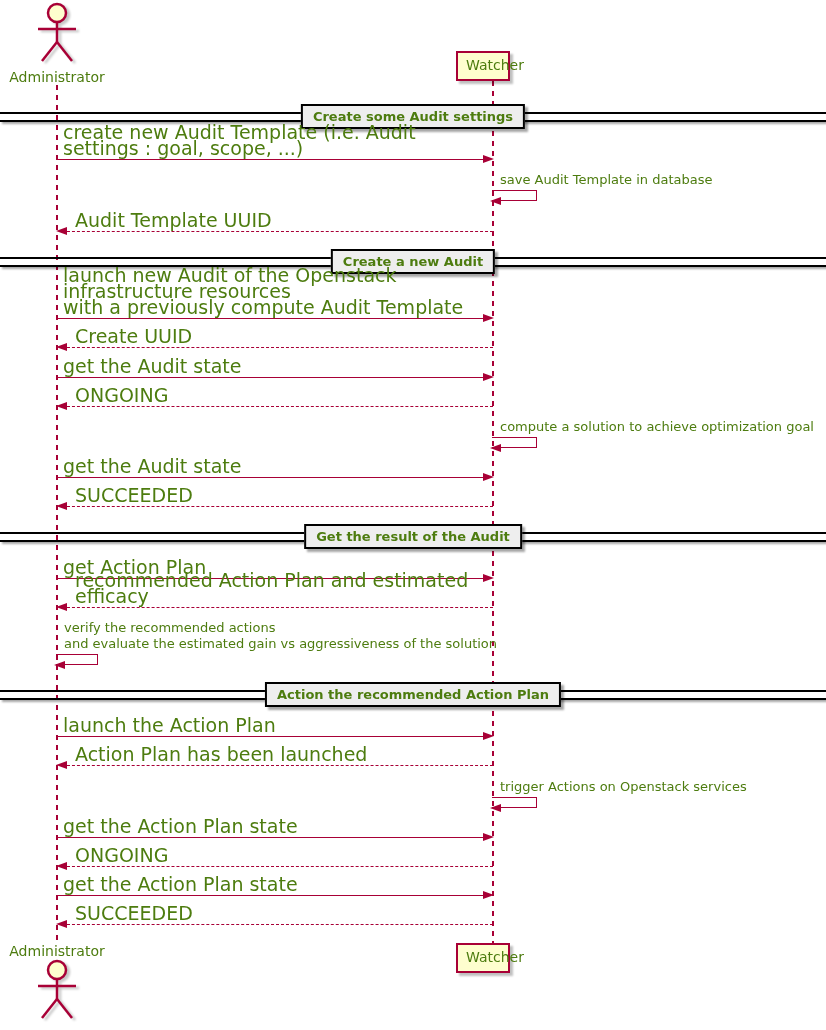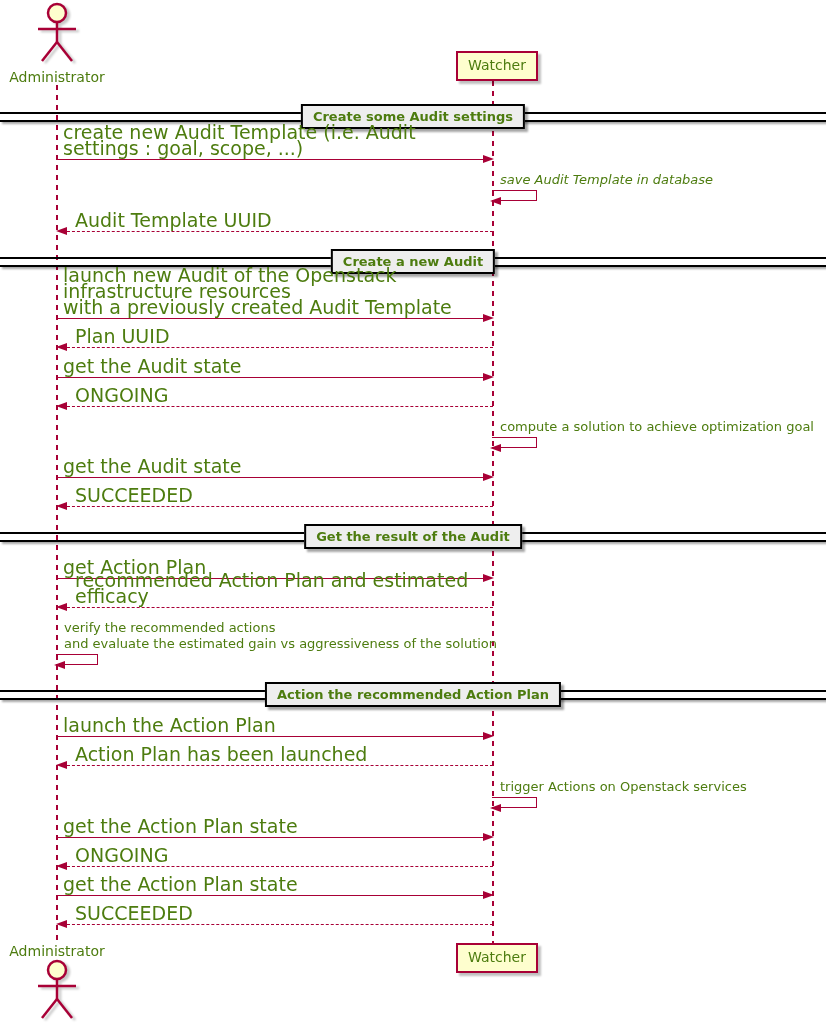--- a/index.html
+++ b/index.html
@@ -12,21 +12,21 @@
   .lifeline {
     position:absolute; width:2px;
     background:repeating-linear-gradient(180deg,#A80036 0 5px,transparent 5px 10px);
   }
   
   .participant {
     position:absolute; box-sizing:border-box;
     background:#FEFECE; border:2px solid #A80036;
     box-shadow:3px 3px 2px rgba(0,0,0,0.25);
     font-size:14px; text-align:center; padding:4px 8px;
-    width:82px; height:30px; white-space:nowrap;
+    width:54px; height:30px; white-space:nowrap;
   }
   
   .actor { position:absolute; filter:drop-shadow(3px 2px 1px rgba(0,0,0,0.22)); }
   .actor-label {
     position:absolute; transform:translateX(-50%);
     font-size:14px; white-space:nowrap;
   }
   
   .divider { position:absolute; left:0; right:0; height:0; }
   .divider-rails {
@@ -90,47 +90,47 @@
     <div class="divider-rails"></div>
     <div class="divider-box">Create some Audit settings</div>
   </div>
 
   <div class="msg" style="top:159px;">
     <div class="msg-label">create new Audit Template (i.e. Audit settings : goal, scope, ...)</div>
     <div class="msg-line-solid"></div>
     <div class="head head-right"></div>
   </div>
 
-  <div class="self-msg" style="left:492px; top:172px;font-style:italic;">
+  <div class="self-msg" style="left:492px; top:172px;">
     <div class="self-label">save Audit Template in database</div>
     <div class="self-loop">
       <div class="head head-left"></div>
     </div>
   </div>
 
   <div class="msg" style="top:231px;">
     <div class="msg-label msg-label-return">Audit Template UUID</div>
     <div class="msg-line-dashed"></div>
     <div class="head head-left"></div>
   </div>
 
   <div class="divider" style="top:262px;">
     <div class="divider-rails"></div>
     <div class="divider-box">Create a new Audit</div>
   </div>
 
   <div class="msg" style="top:318px;">
     <div class="msg-label">launch new Audit of the Openstack infrastructure resources
-with a previously created Audit Template</div>
+with a previously compute Audit Template</div>
     <div class="msg-line-solid"></div>
     <div class="head head-right"></div>
   </div>
 
   <div class="msg" style="top:347px;">
-    <div class="msg-label msg-label-return">Plan UUID</div>
+    <div class="msg-label msg-label-return">Create UUID</div>
     <div class="msg-line-dashed"></div>
     <div class="head head-left"></div>
   </div>
 
   <div class="msg" style="top:377px;">
     <div class="msg-label">get the Audit state</div>
     <div class="msg-line-solid"></div>
     <div class="head head-right"></div>
   </div>
 

